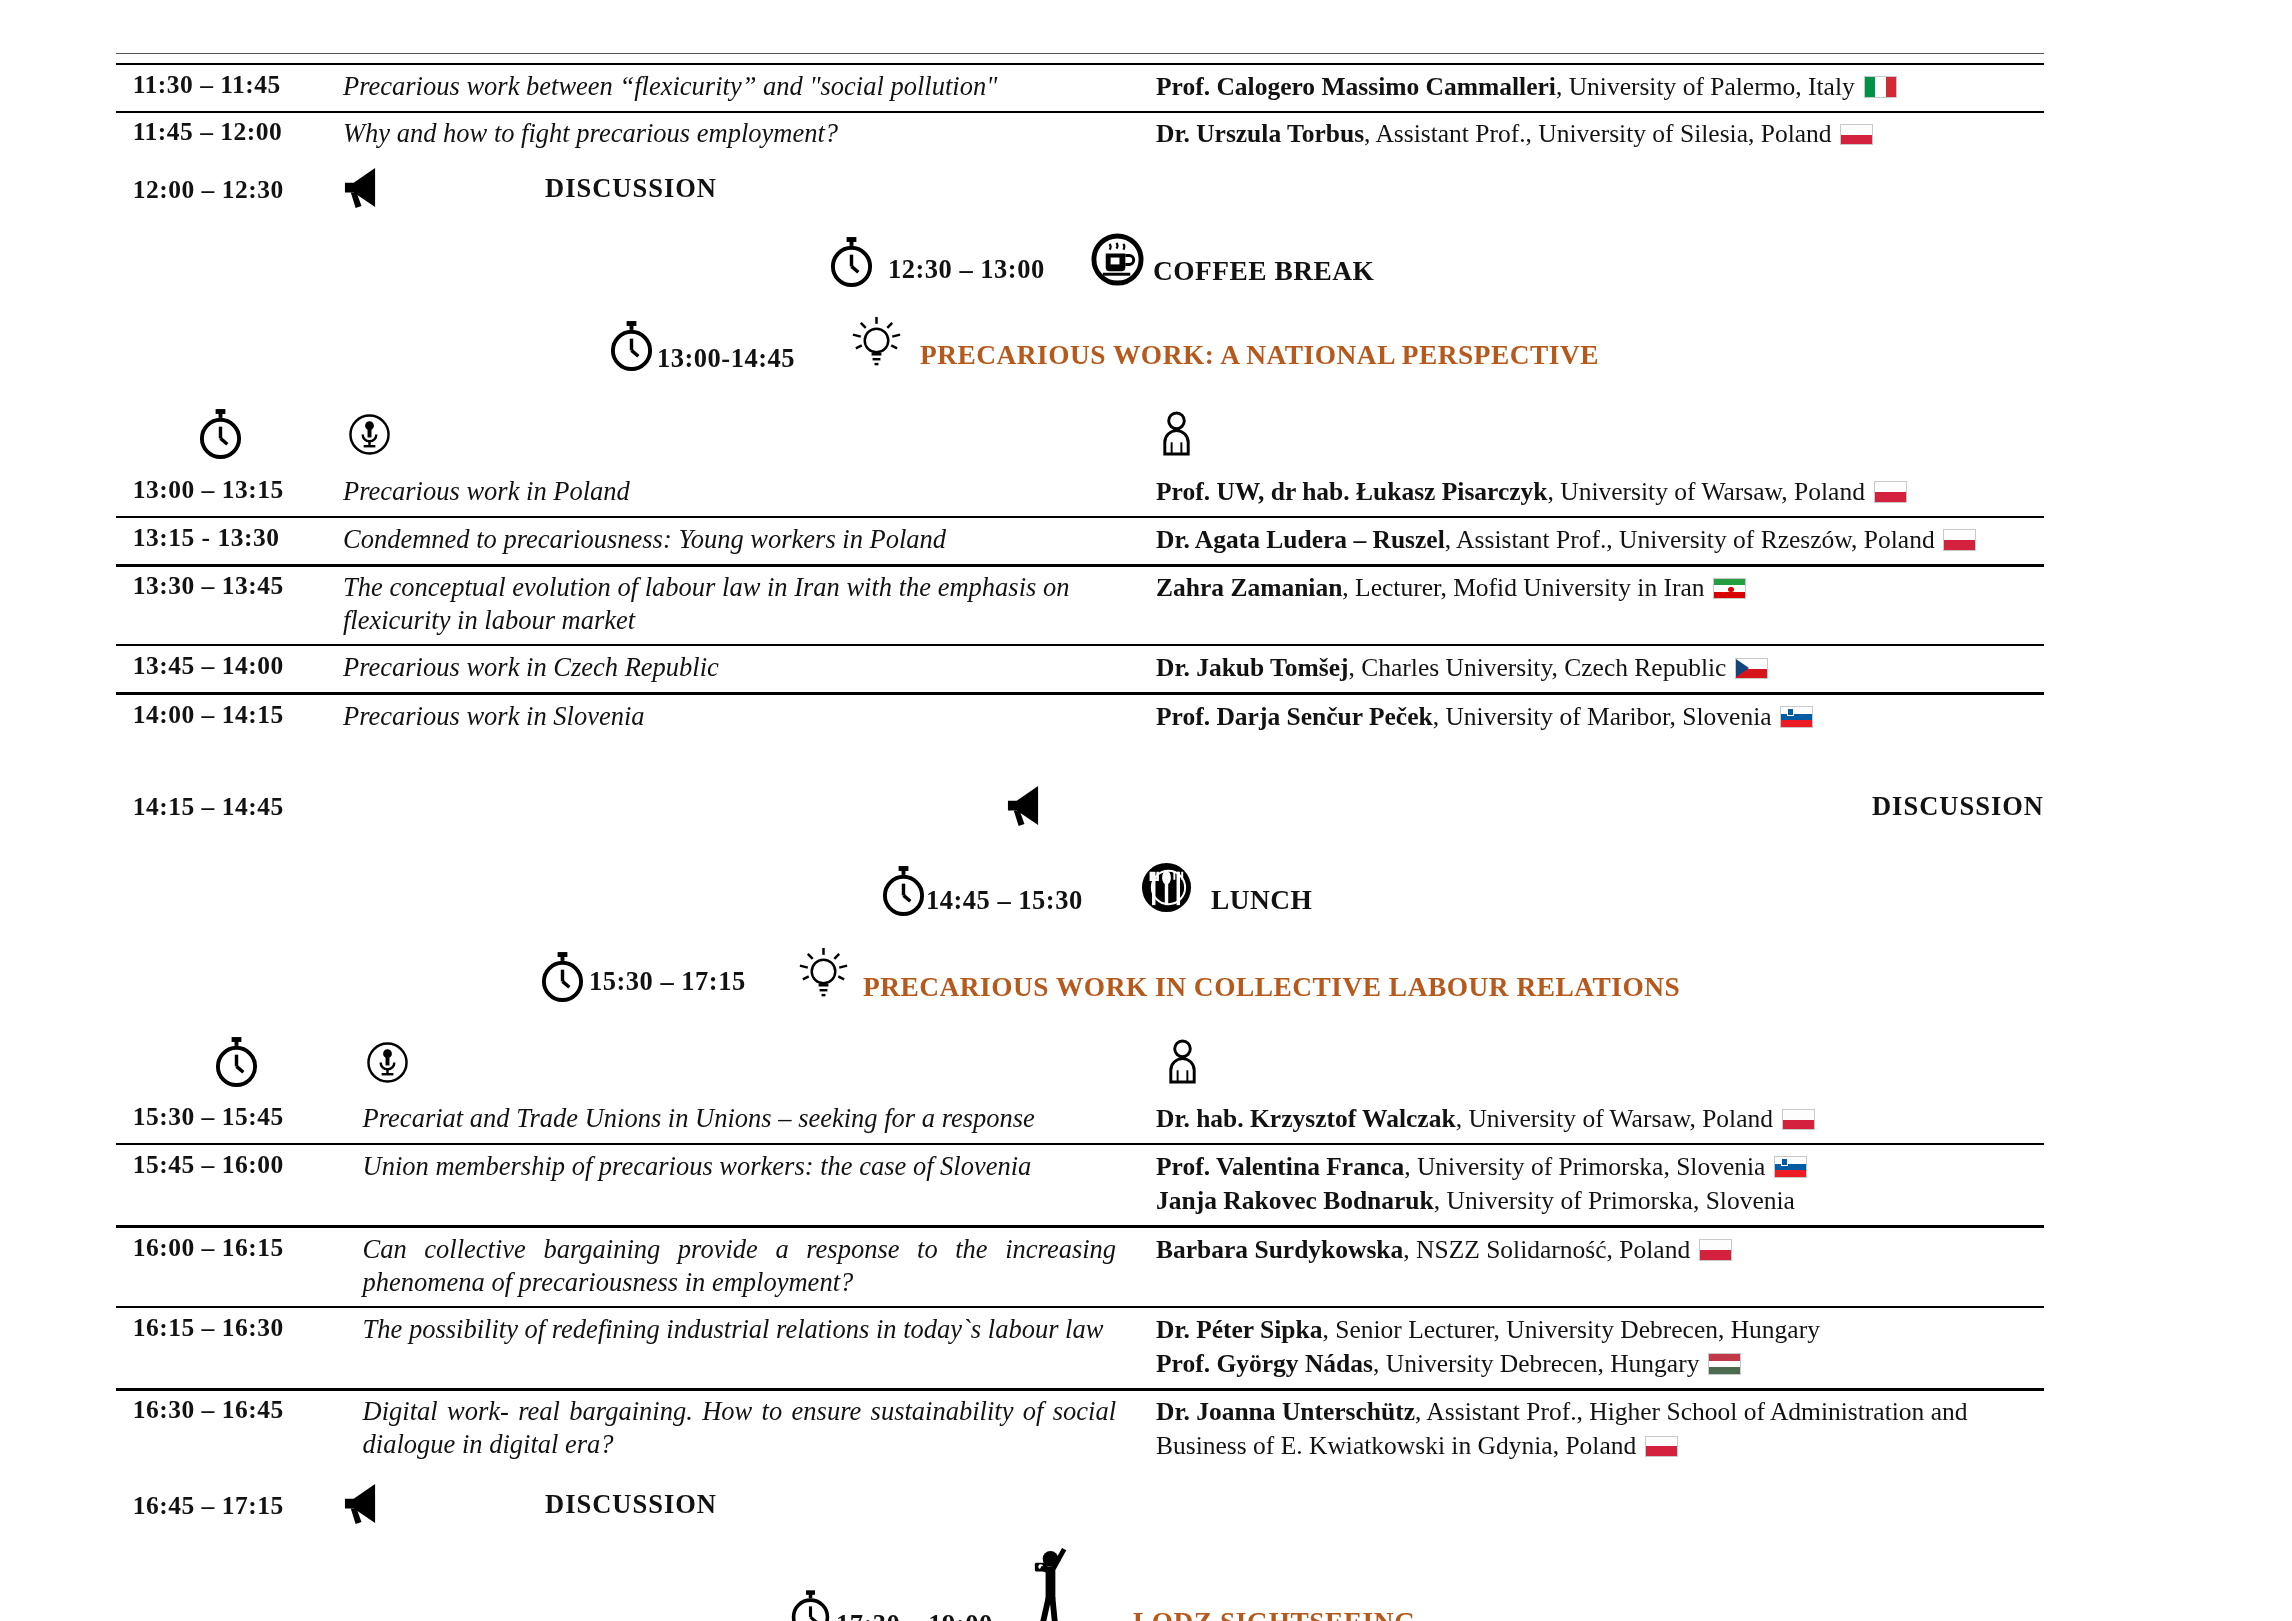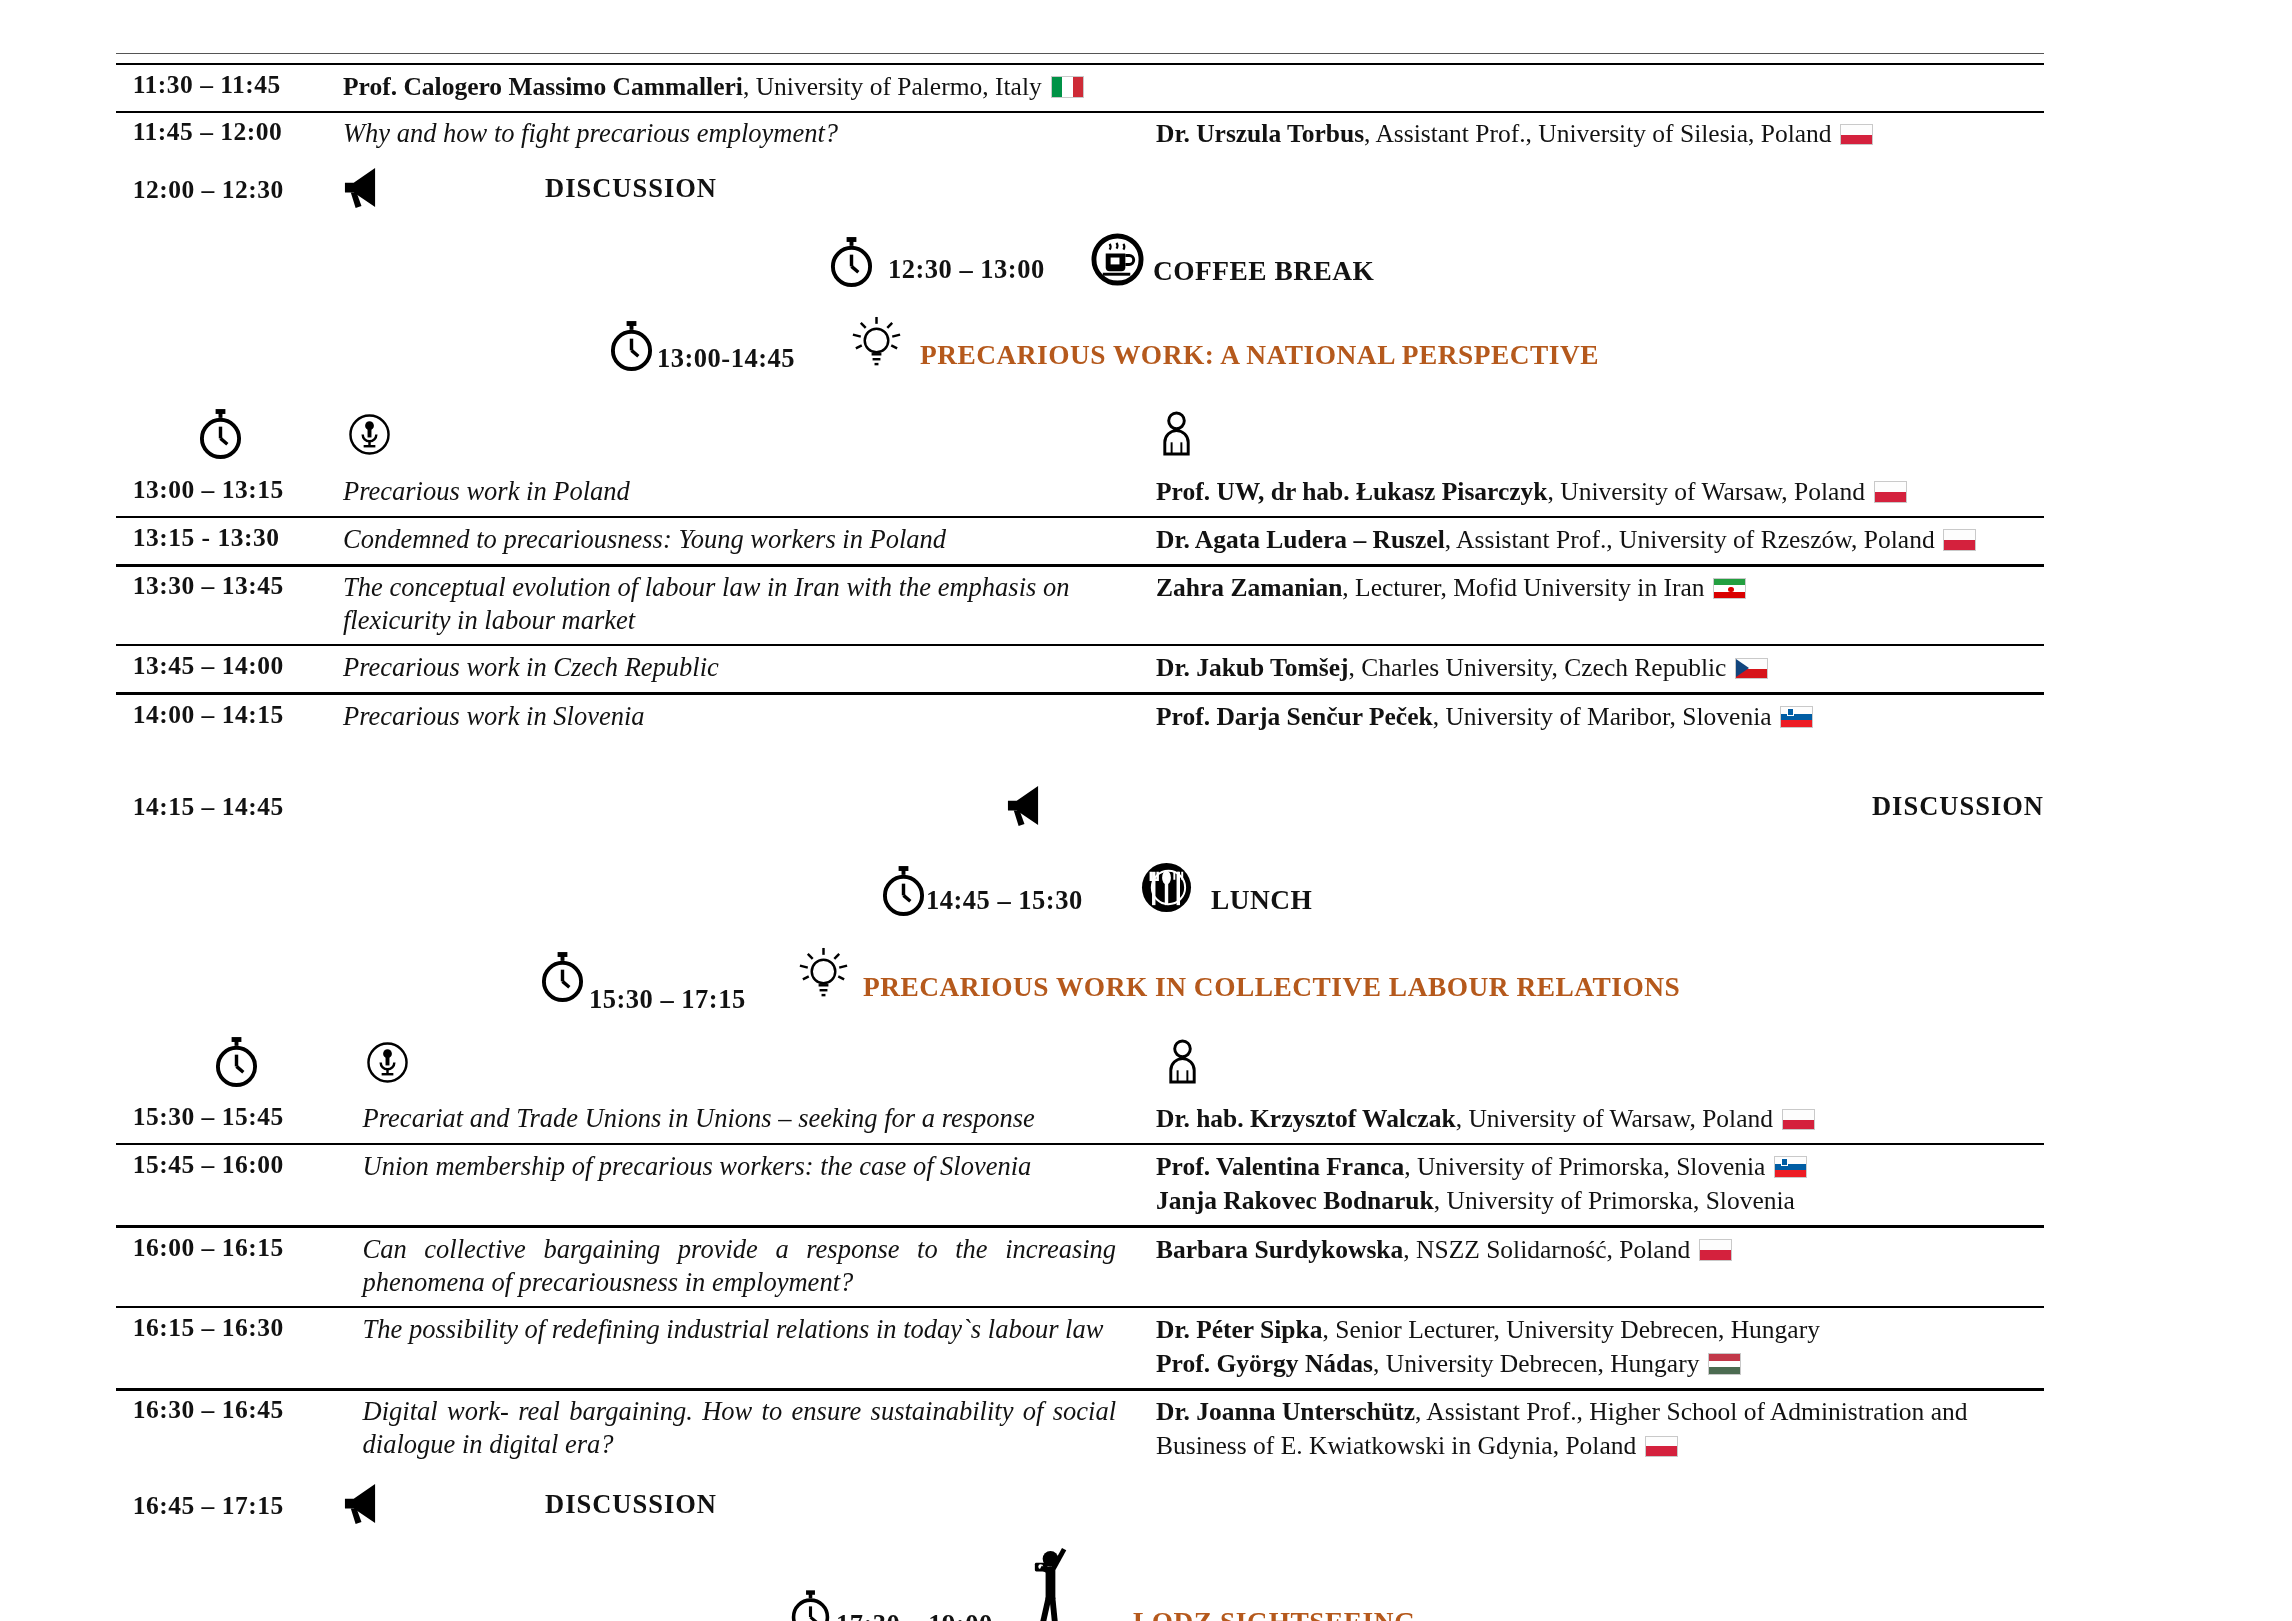--- a/index.html
+++ b/index.html
@@ -145,20 +145,21 @@
   </defs>
 </svg>
 
 <div class="page">
 
   <div class="preline"></div>
   <div class="tbl">
 
     <div class="trow bb25">
       <div class="c-time">11:30 – 11:45</div>
+      <div class="c-title">Precarious work between “flexicurity” and "social pollution"</div>
       <div class="c-speaker">
         <span class="name">Prof. Calogero Massimo Cammalleri</span><span>, University of Palermo, Italy</span><span class="flag flag-it"></span>
       </div>
     </div>
 
     <div class="trow">
       <div class="c-time">11:45 – 12:00</div>
       <div class="c-title">Why and how to fight precarious employment?</div>
       <div class="c-speaker">
         <span class="name">Dr. Urszula Torbus</span><span>, Assistant Prof., University of Silesia, Poland</span><span class="flag flag-pl"></span>
@@ -261,21 +262,21 @@
     <svg class="abs" style="left:1025px;top:-2px" width="51" height="51" viewBox="0 0 52 52">
         <use href="#ic-lunch"></use>
       </svg>
     <div class="abs ilabel" style="left:1095px;top:21.6px">LUNCH</div>
   </div>
 
   <div class="rel head-s2">
     <svg class="abs" style="left:424px;top:2px" width="45" height="51" viewBox="0 0 46 52">
         <use href="#ic-stopwatch"></use>
       </svg>
-    <div class="abs itime" style="left:473px;top:34px">15:30 – 17:15</div>
+    <div class="abs itime" style="left:473px;top:16px">15:30 – 17:15</div>
     <svg class="abs" style="left:680px;top:-3.9px" width="55" height="55" viewBox="0 0 56 56">
         <use href="#ic-bulb"></use>
       </svg>
     <div class="abs ilabel orange" style="left:747px;top:21.6px">PRECARIOUS WORK IN COLLECTIVE LABOUR RELATIONS</div>
   </div>
 
   <div class="rel colicons2">
     <svg class="abs" style="left:98px;top:0" width="45" height="51" viewBox="0 0 46 52">
         <use href="#ic-stopwatch"></use>
       </svg>

